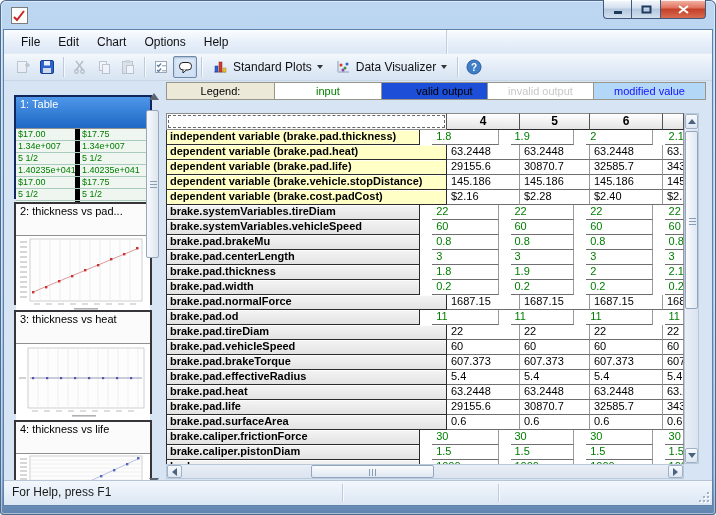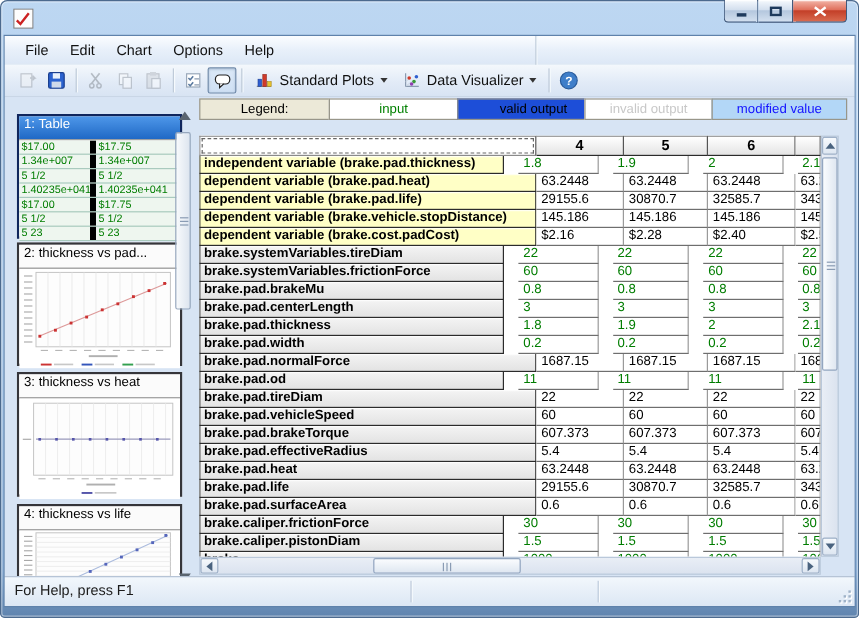--- a/index.html
+++ b/index.html
@@ -41,21 +41,21 @@
   .content { position:absolute; left:0; top:51px; width:708px; height:399px; background:#d7e4f4; overflow:hidden; }
   
   .legend { position:absolute; left:162px; top:1px; height:18px; display:flex; }
   .legend-cell { height:18px; line-height:16px; text-align:center; font-size:11px;
     border:1px solid #98968a; margin-left:-1px; background:#fff; overflow:hidden; }
   .legend-cell.first { margin-left:0; background:#ece9d8; color:#000; width:109px; }
   
   .sidebar { position:absolute; left:10px; top:14px; width:138px; height:395px; overflow:hidden; }
   .thumb { position:absolute; left:0; width:138px; background:#fff; border:2px solid #35353a; }
   .thumb.selected { border-color:#10265c; }
-  .thumb-title { height:20px; font-size:11px; line-height:15px; padding-left:4px; background:#fbfbfb;
+  .thumb-title { height:32px; font-size:11px; line-height:15px; padding-left:4px; background:#fbfbfb;
     border-bottom:1px solid #909090; color:#000; overflow:hidden; white-space:nowrap; }
   .thumb.selected .thumb-title { background:linear-gradient(#4e97e9,#1f68c5); color:#fff; }
   .mtable { background:#eef6ef; }
   .mtr { display:flex; height:12px; border-bottom:1px solid #a9cabe; }
   .mtc { width:64px; font-size:9px; line-height:11px; color:#007d00; padding-left:2px;
     border-right:5px solid #000000; overflow:hidden; white-space:nowrap; }
   .mtc:last-child { width:70px; border-right:none; }
   
   .sb-scroll { position:absolute; left:142px; top:12px; width:15px; height:396px; }
   .sb-up { position:absolute; left:3px; top:0; width:0; height:0; border-left:5px solid transparent; border-right:5px solid transparent; border-bottom:7px solid #5a6570; }
@@ -443,21 +443,21 @@
               <div class="vcell output" style="width: 21px;">$2.52</div>
             </div>
             <div class="trow">
               <div class="lcell gray">brake.systemVariables.tireDiam</div>
               <div class="vcell input" style="width: 73px;">22</div>
               <div class="vcell input" style="width: 70px;">22</div>
               <div class="vcell input" style="width: 73px;">22</div>
               <div class="vcell input" style="width: 21px;">22</div>
             </div>
             <div class="trow">
-              <div class="lcell gray">brake.systemVariables.frictionForce</div>
+              <div class="lcell gray">brake.systemVariables.vehicleSpeed</div>
               <div class="vcell input" style="width: 73px;">60</div>
               <div class="vcell input" style="width: 70px;">60</div>
               <div class="vcell input" style="width: 73px;">60</div>
               <div class="vcell input" style="width: 21px;">60</div>
             </div>
             <div class="trow">
               <div class="lcell gray">brake.pad.brakeMu</div>
               <div class="vcell input" style="width: 73px;">0.8</div>
               <div class="vcell input" style="width: 70px;">0.8</div>
               <div class="vcell input" style="width: 73px;">0.8</div>

